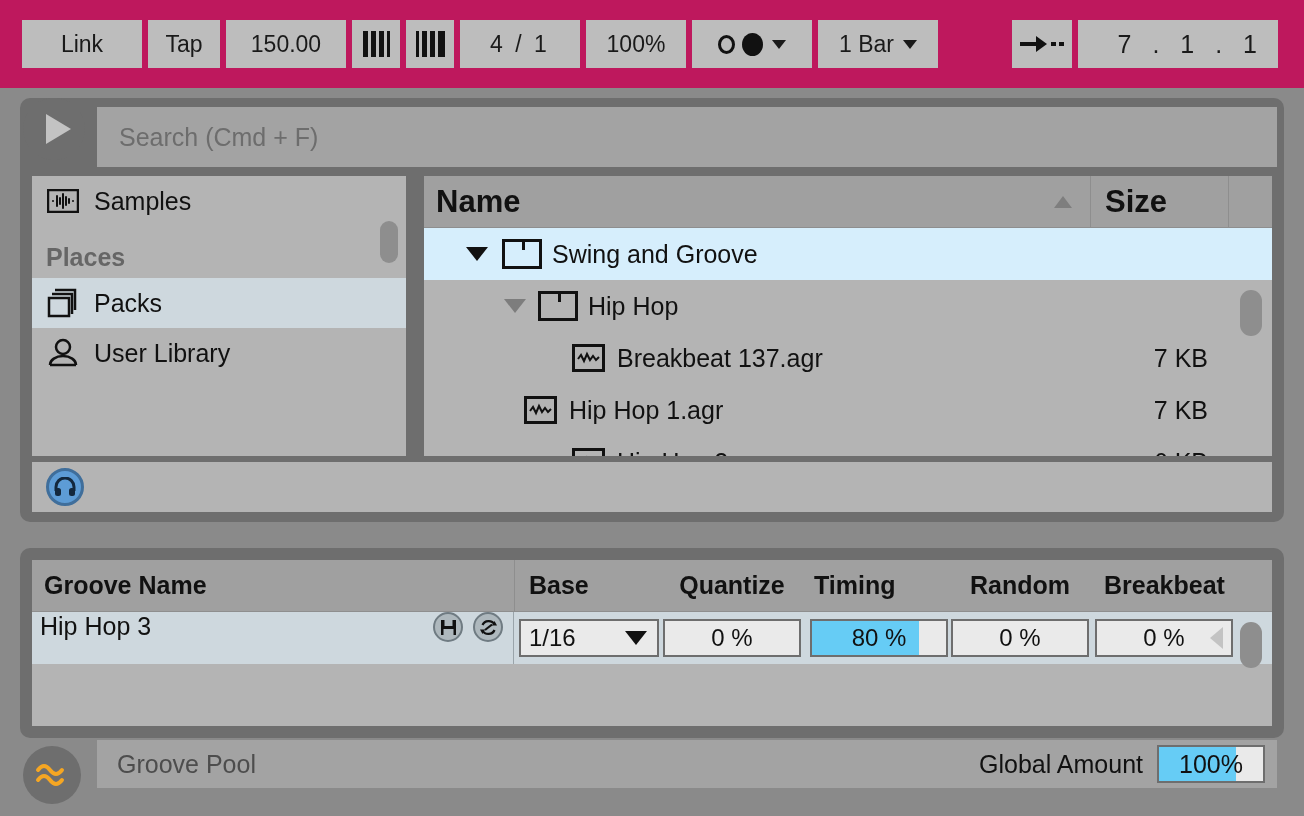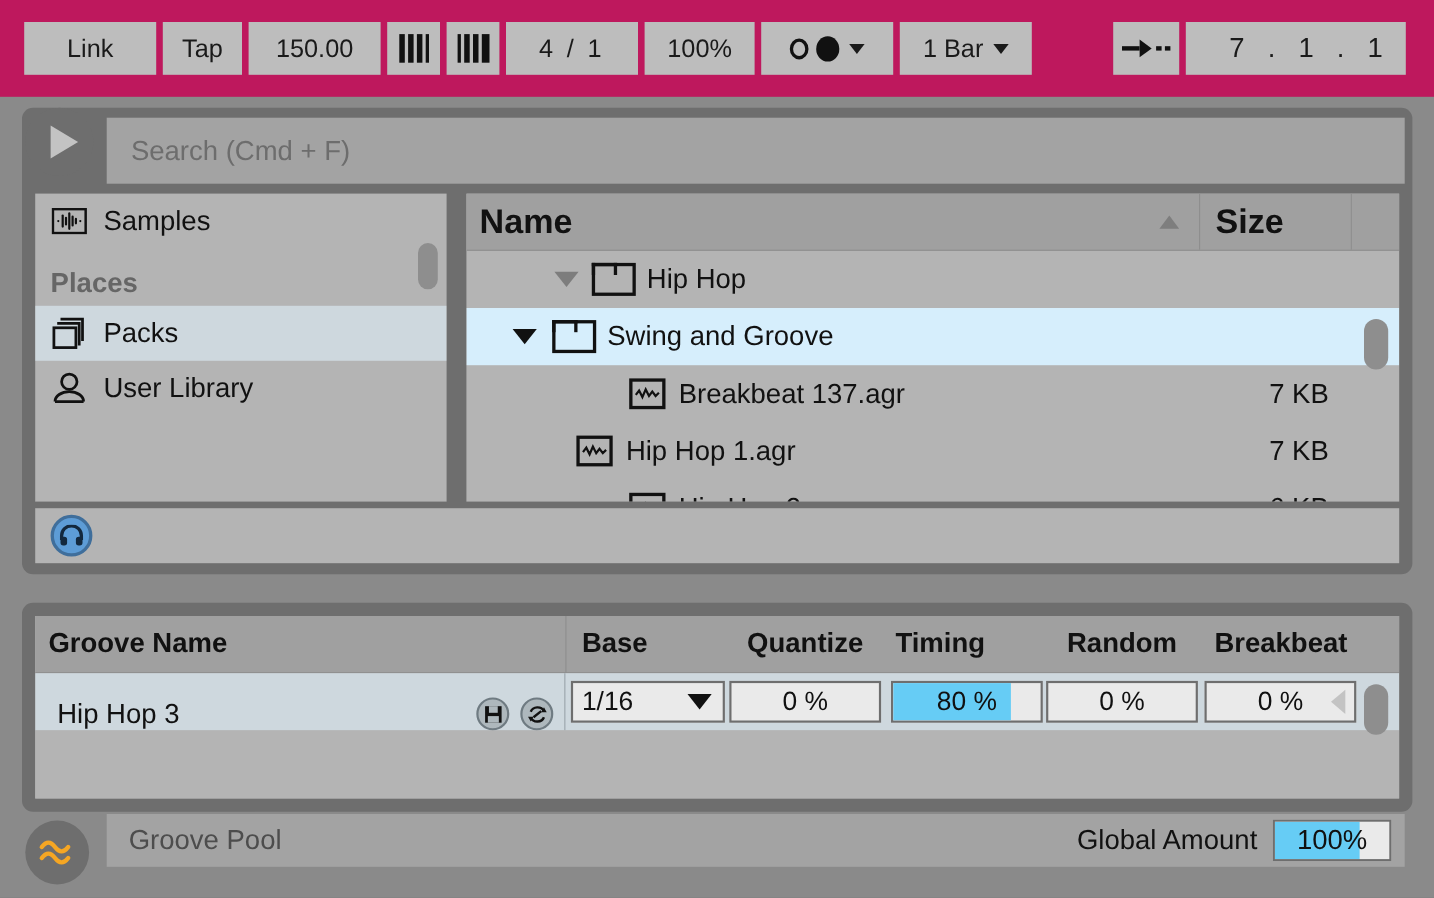--- a/index.html
+++ b/index.html
@@ -204,21 +204,21 @@
   .gp-h-quant{ width: 144px; text-align:center; }
   .gp-h-tim  { width: 144px; padding-left: 10px; }
   .gp-h-rnd  { width: 144px; text-align:center;}
   .gp-h-vel  { width: 144px; padding-left: 12px;}
 
   #gp-row {
     height: 52px; background:#ced8de; display:flex; align-items:center;
     font-size: 25px; color:#111;
   }
   .gp-name-cell {
-    width: 482px; display:flex; align-items:flex-end; padding-left: 20px;
+    width: 482px; display:flex; align-items:flex-start; padding-left: 8px;
     border-right: 1px solid #9aa4aa; height:100%;
   }
   .gp-name-txt { flex:1; }
   .round-btn {
     width: 30px; height: 30px; border-radius:50%;
     background:#aeb8bd; border: 2px solid #6f7b82;
     display:flex; align-items:center; justify-content:center;
     margin-right: 10px;
   }
   .gp-cell { display:flex; align-items:center; justify-content:center; }
@@ -410,35 +410,35 @@
         <div class="col-name">
           <span>Name</span>
           <span class="sort-tri"></span>
         </div>
         <div class="col-size">
           <span>Size</span>
         </div>
         <div class="col-pad"></div>
       </div>
 
+      <div class="fl-row selected">
+        <div class="nm" style="padding-left:42px;">
+          <span class="tri-open"></span>
+          <span class="folder-ico" style="margin-left:14px;"></span>
+          <span class="fl-name-txt">Swing and Groove</span>
+        </div>
+        <div class="sz"></div>
+        <div class="sz-pad"></div>
+      </div>
+
       <div class="fl-row">
         <div class="nm" style="padding-left:80px;">
           <span class="tri-open dim"></span>
           <span class="folder-ico" style="margin-left:12px;"></span>
           <span class="fl-name-txt">Hip Hop</span>
-        </div>
-        <div class="sz"></div>
-        <div class="sz-pad"></div>
-      </div>
-
-      <div class="fl-row selected">
-        <div class="nm" style="padding-left:42px;">
-          <span class="tri-open"></span>
-          <span class="folder-ico" style="margin-left:14px;"></span>
-          <span class="fl-name-txt">Swing and Groove</span>
         </div>
         <div class="sz"></div>
         <div class="sz-pad"></div>
       </div>
 
       <div class="fl-row">
         <div class="nm" style="padding-left:148px;">
           <span class="agr-ico">
             <svg width="23" height="14" viewBox="0 0 23 14">
               <polyline points="1,8 4,4 7,10 10,3 13,9 16,5 19,9 22,6" fill="none" stroke="#111" stroke-width="2"></polyline>

